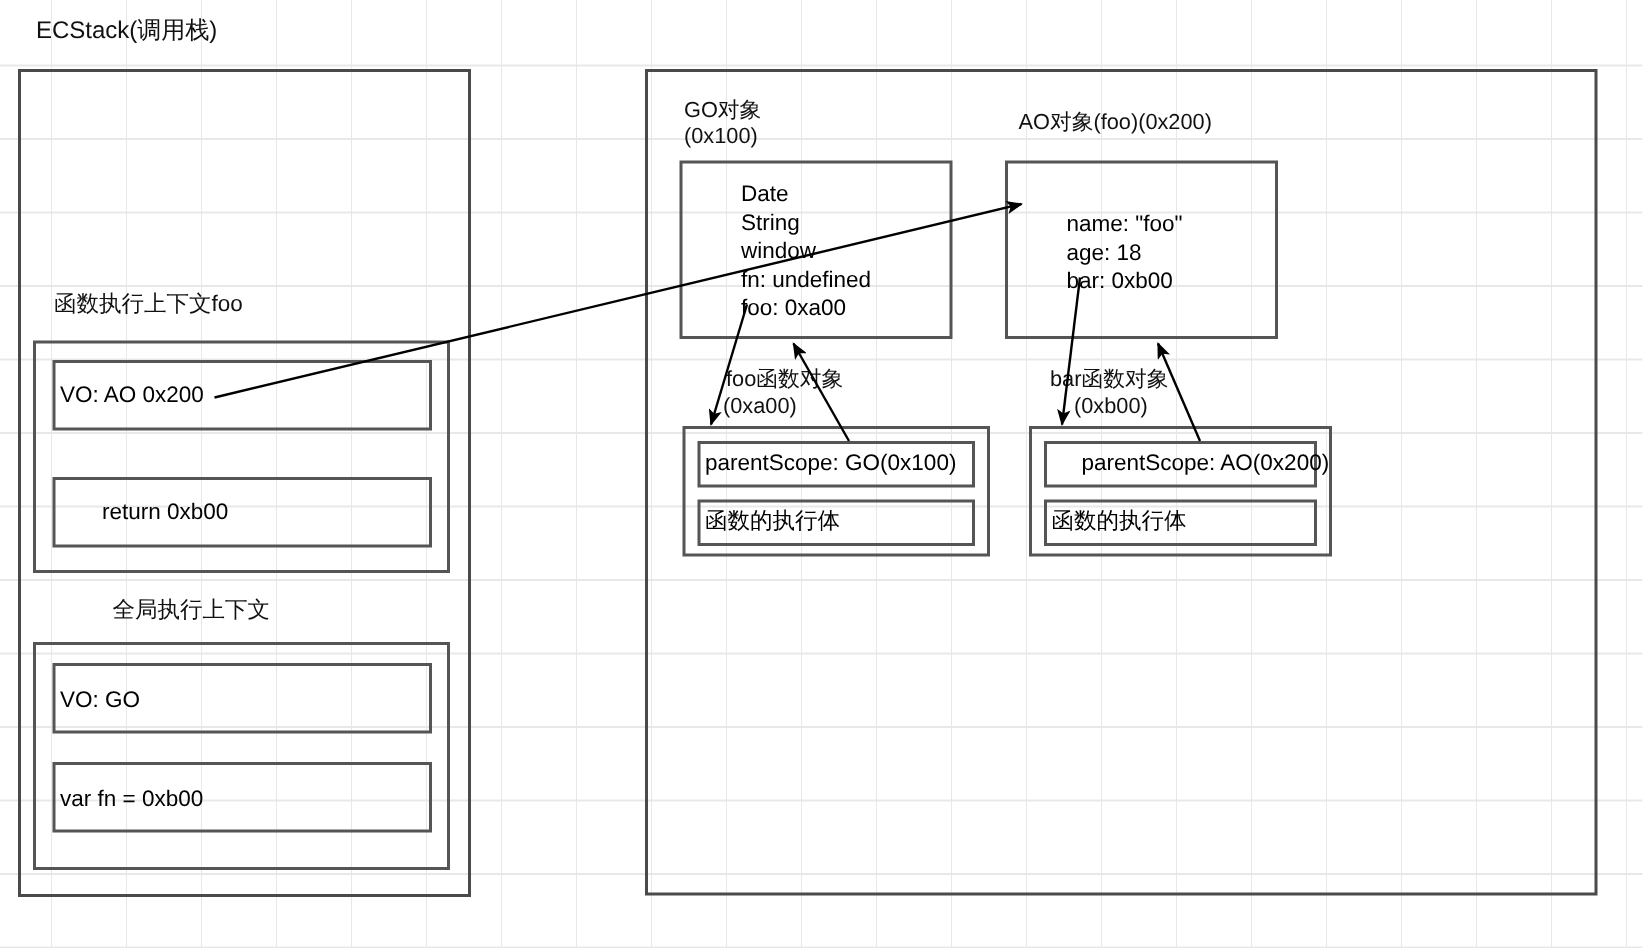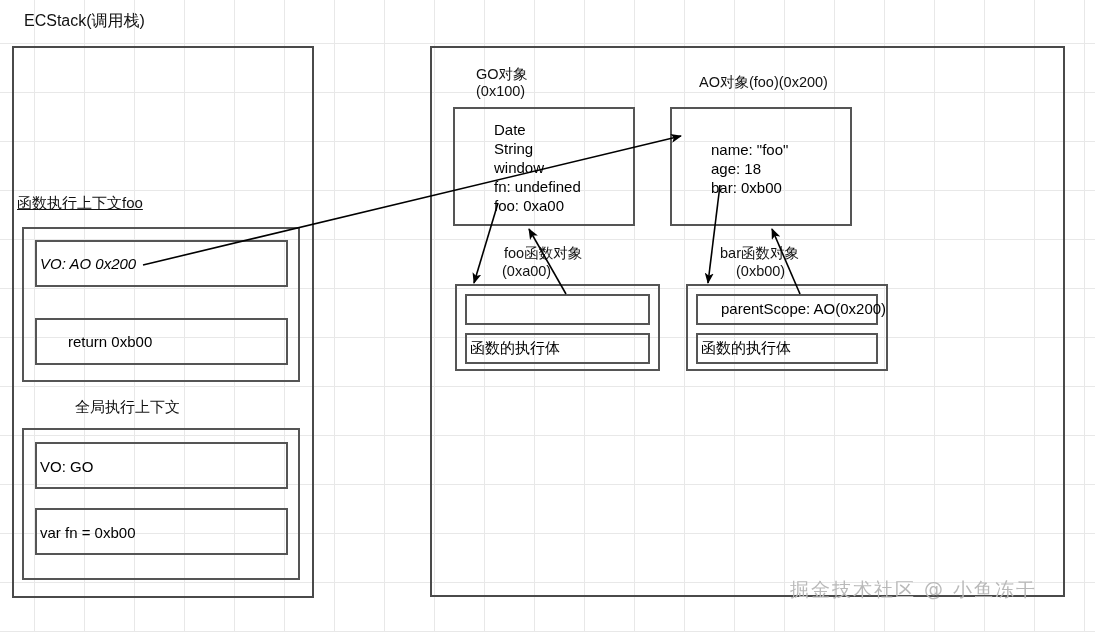--- a/index.html
+++ b/index.html
@@ -46,21 +46,20 @@
     line-height: 18px;
     color: #111111;
     white-space: pre;
   }
   .lbl-sm {
     position: absolute;
     font-size: 14.5px;
     line-height: 17px;
     color: #111111;
     white-space: pre;
-    margin-left: 20px;
   }
   .celltext {
     position: absolute;
     font-size: 15px;
     line-height: 18px;
     white-space: pre;
     color: #000;
   }
   .multiline {
     position: absolute;
@@ -81,24 +80,24 @@
 </style>
 </head>
 <body>
 
 <div id="canvas">
 
   <div class="lbl" style="left:24px; top:12px; font-size:16px;">ECStack(调用栈)</div>
 
   <div class="box" style="left:12px; top:46px; width:302px; height:552px;"></div>
 
-  <div class="lbl" style="left:17px; top:194px;text-decoration:underline;">函数执行上下文foo</div>
+  <div class="lbl" style="left:36px; top:194px;">函数执行上下文foo</div>
   <div class="box-thin" style="left:22px; top:227px; width:278px; height:155px;"></div>
   <div class="box-thin" style="left:35px; top:240px; width:253px; height:47px;"></div>
-  <div class="celltext" style="left:40px; top:255px;font-style:italic;">VO: AO 0x200</div>
+  <div class="celltext" style="left:40px; top:255px;">VO: AO 0x200</div>
   <div class="box-thin" style="left:35px; top:318px; width:253px; height:47px;"></div>
   <div class="celltext" style="left:40px; top:333px;margin-left:28px;">return 0xb00</div>
 
   <div class="lbl" style="left:34px; top:398px;padding-left:41px;">全局执行上下文</div>
   <div class="box-thin" style="left:22px; top:428px; width:278px; height:152px;"></div>
   <div class="box-thin" style="left:35px; top:442px; width:253px; height:47px;"></div>
   <div class="celltext" style="left:40px; top:458px;">VO: GO</div>
   <div class="box-thin" style="left:35px; top:508px; width:253px; height:47px;"></div>
   <div class="celltext" style="left:40px; top:524px;text-align:right;">var fn = 0xb00</div>
 
@@ -116,20 +115,21 @@
   <div class="lbl-sm" style="left:679px; top:74px;">AO对象(foo)(0x200)</div>
   <div class="box-thin" style="left:670px; top:107px; width:182px; height:119px;"></div>
   <div class="multiline" style="left:675px; top:140px;">name: "foo"
 age: 18
 bar: 0xb00</div>
 
   <div class="lbl-sm" style="left:484px; top:245px;">foo函数对象</div>
   <div class="lbl-sm" style="left:482px; top:263px;">(0xa00)</div>
   <div class="box-thin" style="left:455px; top:284px; width:205px; height:87px;"></div>
   <div class="box-thin" style="left:465px; top:294px; width:185px; height:31px;"></div>
+  <div class="celltext" style="left:470px; top:300px;">parentScope: GO(0x100)</div>
   <div class="box-thin" style="left:465px; top:333px; width:185px; height:31px;"></div>
   <div class="celltext" style="left:470px; top:339px;">函数的执行体</div>
 
   <div class="lbl-sm" style="left:700px; top:245px;">bar函数对象</div>
   <div class="lbl-sm" style="left:716px; top:263px;">(0xb00)</div>
   <div class="box-thin" style="left:686px; top:284px; width:202px; height:87px;"></div>
   <div class="box-thin" style="left:696px; top:294px; width:182px; height:31px;"></div>
   <div class="celltext" style="left:721px; top:300px;">parentScope: AO(0x200)</div>
   <div class="box-thin" style="left:696px; top:333px; width:182px; height:31px;"></div>
   <div class="celltext" style="left:701px; top:339px;">函数的执行体</div>
@@ -145,15 +145,14 @@
 
     <line x1="498" y1="203" x2="474" y2="283" stroke="#000000" stroke-width="1.6" marker-end="url(#ah)"></line>
 
     <line x1="566" y1="294" x2="529" y2="229" stroke="#000000" stroke-width="1.6" marker-end="url(#ah)"></line>
 
     <line x1="720" y1="185" x2="708" y2="283" stroke="#000000" stroke-width="1.6" marker-end="url(#ah)"></line>
 
     <line x1="800" y1="294" x2="772" y2="229" stroke="#000000" stroke-width="1.6" marker-end="url(#ah)"></line>
   </svg>
 
-  <div class="watermark" style="left:790px; top:577px;">掘金技术社区 @ 小鱼冻干</div>
 
 </div>
 
 </body></html>

